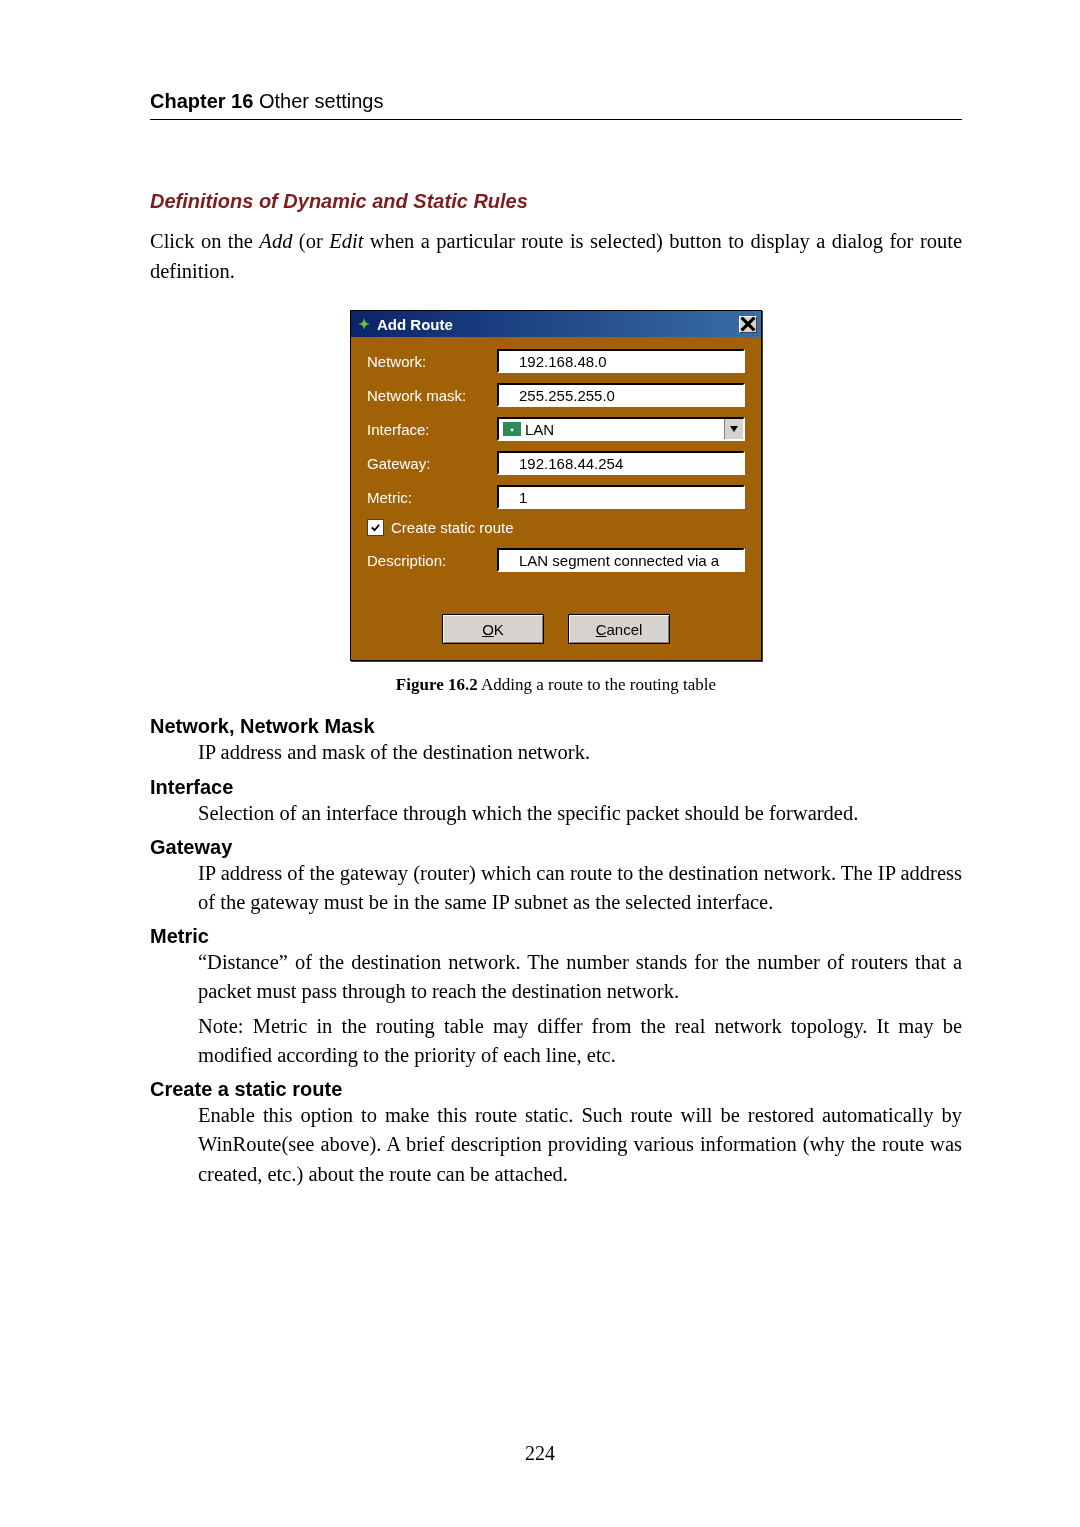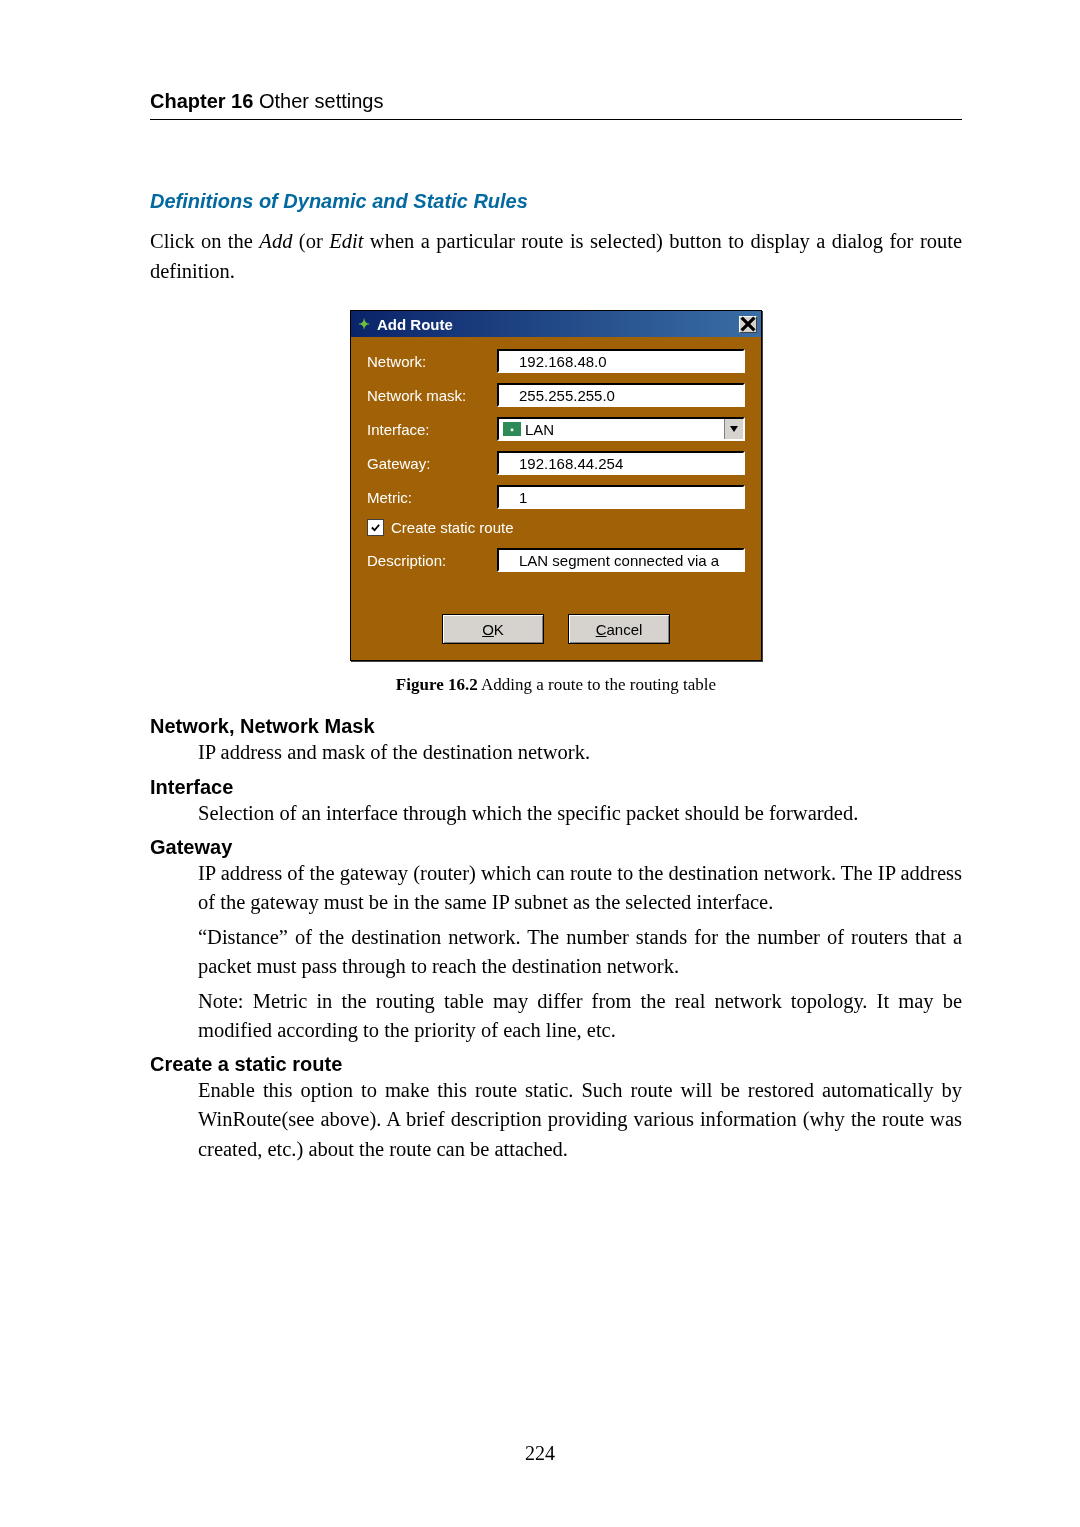--- a/index.html
+++ b/index.html
@@ -22,21 +22,21 @@
     padding-bottom: 6px;
     border-bottom: 1.5px solid #000;
     margin-bottom: 70px;
   }
   .chapter-header .bold { font-weight: 700; }
   .section-title {
     font-family: "Lucida Sans", "Trebuchet MS", Verdana, sans-serif;
     font-size: 20px;
     font-style: italic;
     font-weight: 700;
-    color: #0369a1;
+    color: #7f1d1d;
     margin-bottom: 14px;
   }
   .body-text {
     font-size: 20.5px;
     line-height: 1.45;
     text-align: justify;
     margin-bottom: 24px;
   }
   .body-text .ital { font-style: italic; }
   .figure-wrap {
@@ -286,20 +286,21 @@
 
   <div class="dl-term">Network, Network Mask</div>
   <div class="dl-def">IP address and mask of the destination network.</div>
 
   <div class="dl-term">Interface</div>
   <div class="dl-def">Selection of an interface through which the specific packet should be forwarded.</div>
 
   <div class="dl-term">Gateway</div>
   <div class="dl-def">IP address of the gateway (router) which can route to the destination network. The IP address of the gateway must be in the same IP subnet as the selected interface.</div>
 
+  <div class="dl-term">Metric</div>
   <div class="dl-def">“Distance” of the destination network.  The number stands for the number of routers that a packet must pass through to reach the destination network.</div>
   <div class="dl-def">
     <span class="ital">Note:</span><span> Metric in the routing table may differ from the real network topology. It may be modified according to the priority of each line, etc.</span>
   </div>
 
   <div class="dl-term">Create a static route</div>
   <div class="dl-def">
     <span>Enable this option to make this route static. Such route will be restored automatically by </span><span class="ital">WinRoute</span><span>(see above).  A brief description providing various information (why the route was created, etc.) about the route can be attached.</span>
   </div>
 

